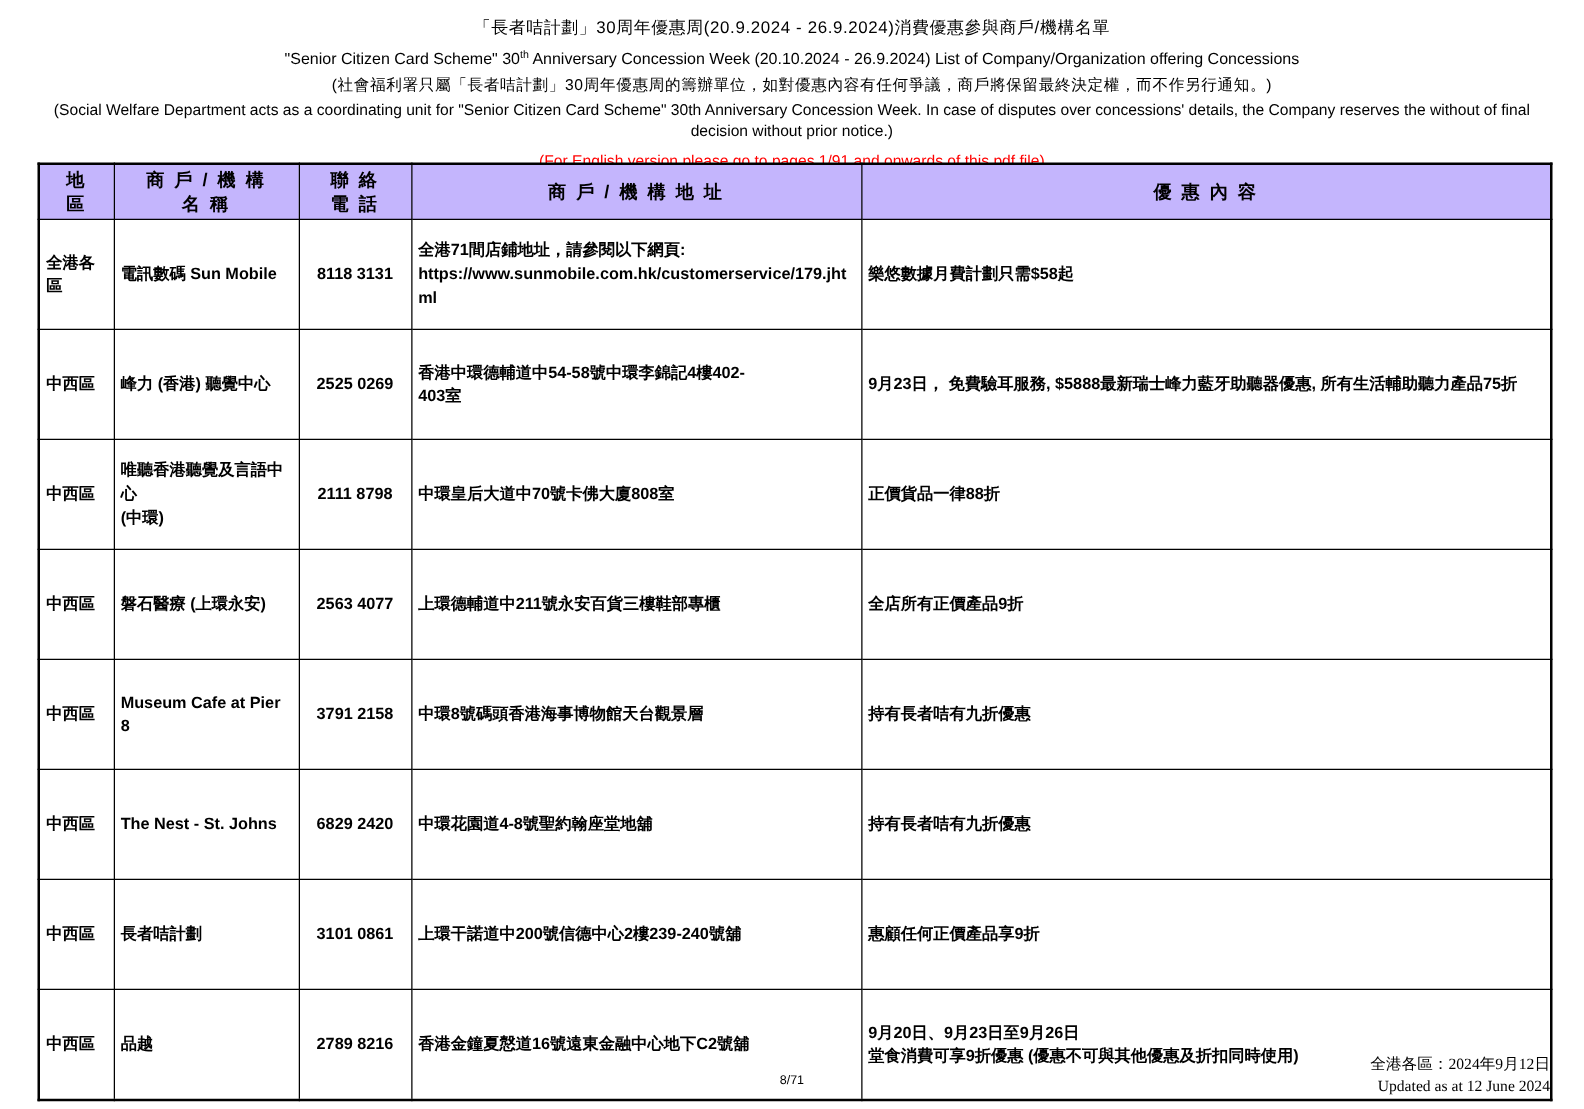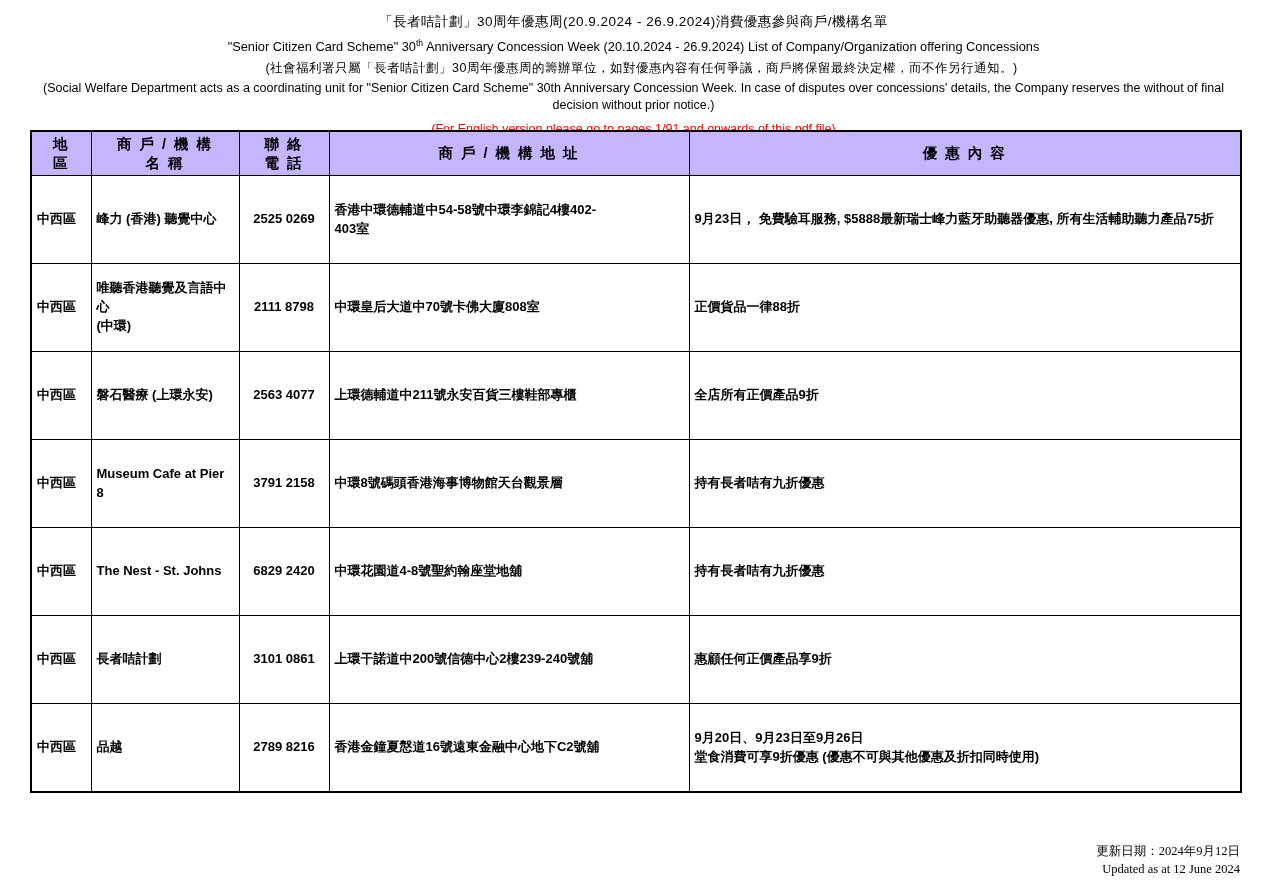--- a/index.html
+++ b/index.html
@@ -87,20 +87,28 @@
       <tr id="header-row">
           <th>地 區</th>
           <th>商 戶 / 機 構 名 稱</th>
           <th>聯 絡 電 話</th>
           <th>商 戶 / 機 構 地 址</th>
           <th>優 惠 內 容</th>
         </tr>
     </thead>
     <tbody id="table-body">
         <tr>
+          <td class="col-district">全港各區</td>
+          <td class="col-name">電訊數碼 Sun Mobile</td>
+          <td class="col-phone">8118 3131</td>
+          <td class="col-address">全港71間店鋪地址，請參閱以下網頁:
+https://www.sunmobile.com.hk/customerservice/179.jhtml</td>
+          <td class="col-concession">樂悠數據月費計劃只需$58起</td>
+        </tr>
+        <tr>
           <td class="col-district">中西區</td>
           <td class="col-name">峰力 (香港) 聽覺中心</td>
           <td class="col-phone">2525 0269</td>
           <td class="col-address">香港中環德輔道中54-58號中環李錦記4樓402-
 403室</td>
           <td class="col-concession">9月23日， 免費驗耳服務, $5888最新瑞士峰力藍牙助聽器優惠, 所有生活輔助聽力產品75折</td>
         </tr>
         <tr>
           <td class="col-district">中西區</td>
           <td class="col-name">唯聽香港聽覺及言語中心
@@ -141,19 +149,20 @@
           <td class="col-district">中西區</td>
           <td class="col-name">品越</td>
           <td class="col-phone">2789 8216</td>
           <td class="col-address">香港金鐘夏慤道16號遠東金融中心地下C2號舖</td>
           <td class="col-concession">9月20日、9月23日至9月26日
 堂食消費可享9折優惠 (優惠不可與其他優惠及折扣同時使用)</td>
         </tr>
       </tbody>
   </table>
 
+  <div class="page-num">8/71</div>
 
   <div class="updated">
-    <div>更新日期：2024年9月12日</div>
+    <div>全港各區：2024年9月12日</div>
     <div>Updated as at 12 June 2024</div>
   </div>
 
 </div>
 
 </body></html>

